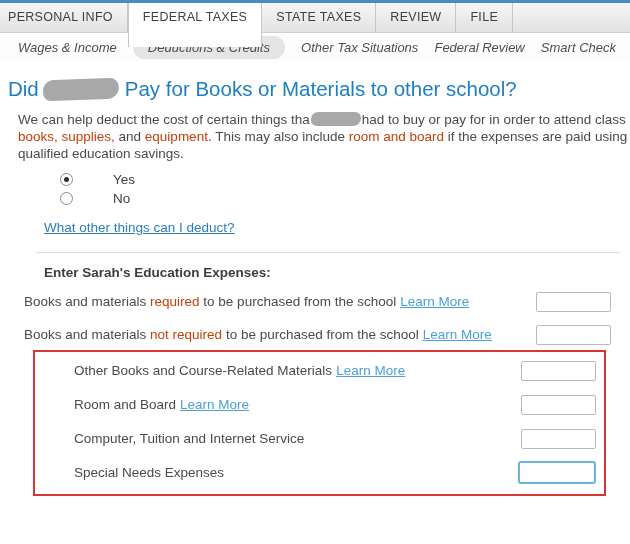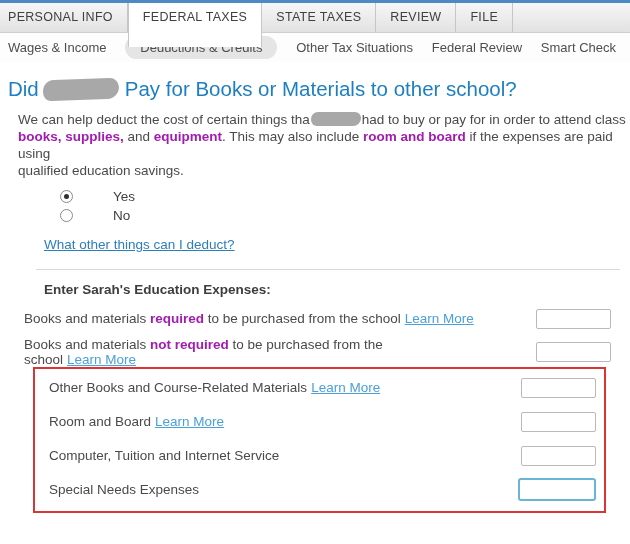--- a/index.html
+++ b/index.html
@@ -42,25 +42,26 @@
     z-index: 3;
   }
 
   
   .subnav {
     height: 29px;
     background: #fdfdfd;
     display: flex;
     align-items: center;
     justify-content: space-between;
-    padding: 0 14px 0 8px;
+    padding: 0 14px 0 18px;
     font-size: 13px;
     color: #4e4e4e;
     position: relative;
     z-index: 1;
+    font-style: italic;
   }
   .subnav-item { cursor: pointer; white-space: nowrap; }
   .subnav-item.selected {
     background: #e5e5e5;
     border-radius: 13px;
     padding: 4px 15px;
   }
 
   
   .page-title {
@@ -97,21 +98,21 @@
     margin-right: 19px;
   }
 
   .intro {
     margin: 8px 0 0 18px;
     font-size: 13.5px;
     line-height: 17px;
     color: #4a4a4a;
   }
   .intro .line1 { white-space: nowrap; overflow: hidden; }
-  .bold-seg { font-weight: bold; color: #a21caf; text-align: center; }
+  .bold-seg { font-weight: normal; color: #c2410c; text-align: center; }
 
   .radio-group { margin: 8px 0 0 60px; }
   .radio-row { display: flex; align-items: center; height: 19px; cursor: pointer; gap: 30px; }
   .radio {
     width: 13px; height: 13px;
     border: 1px solid #8a8a8a;
     border-radius: 50%;
     background: #fff;
     margin-right: 10px;
     position: relative;
@@ -175,21 +176,21 @@
   }
   .amount-input.focused {
     width: 78px; height: 23px;
     border: 2px solid #6ab4d6;
     border-radius: 3px;
   }
 
   .red-box {
     margin: 5px 24px 0 33px;
     border: 2px solid #d93535;
-    padding: 2px 8px 4px 14px;
+    padding: 2px 8px 4px 39px;
   }
   .red-box .field-row { height: 34px; }
 </style>
 </head>
 <body>
 
 <div class="top-strip"></div>
 
 <div class="tabbar">
   <div class="tab">PERSONAL INFO</div>

